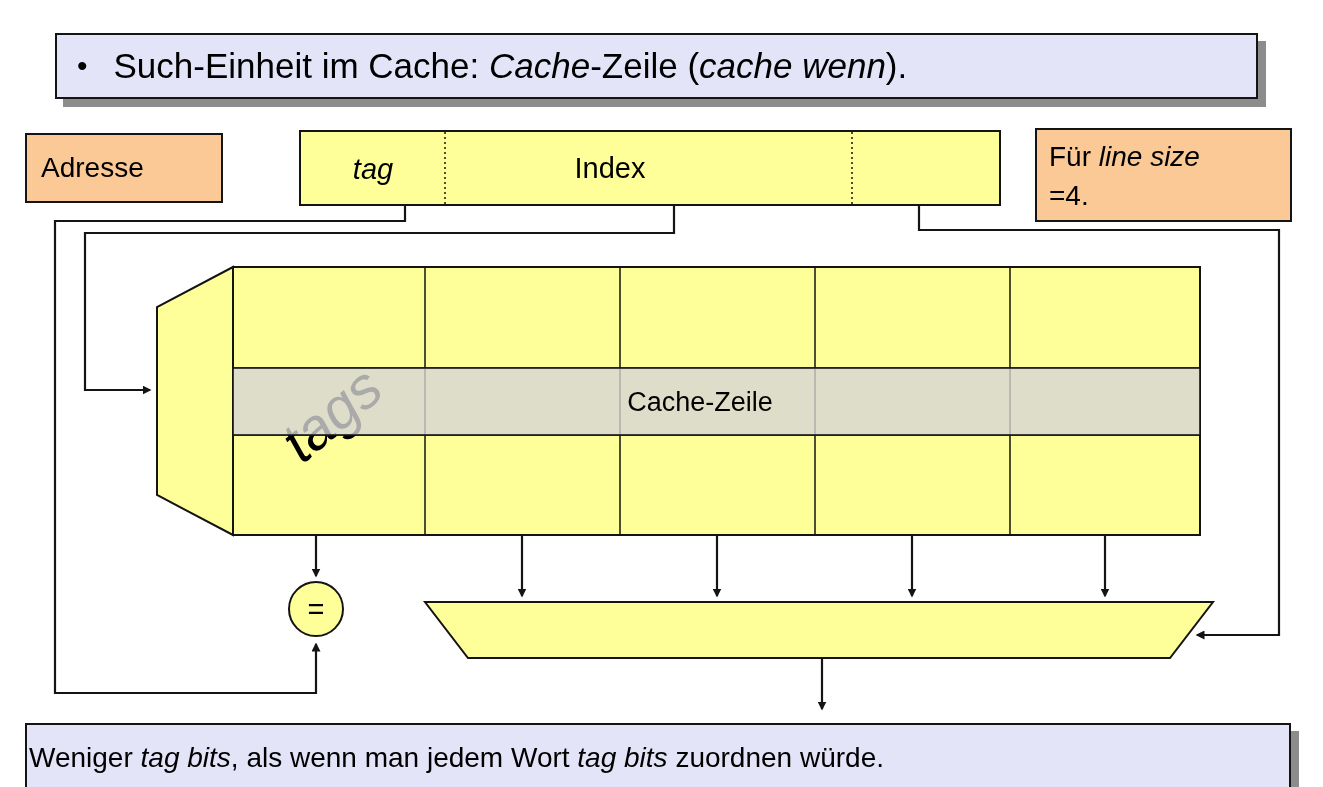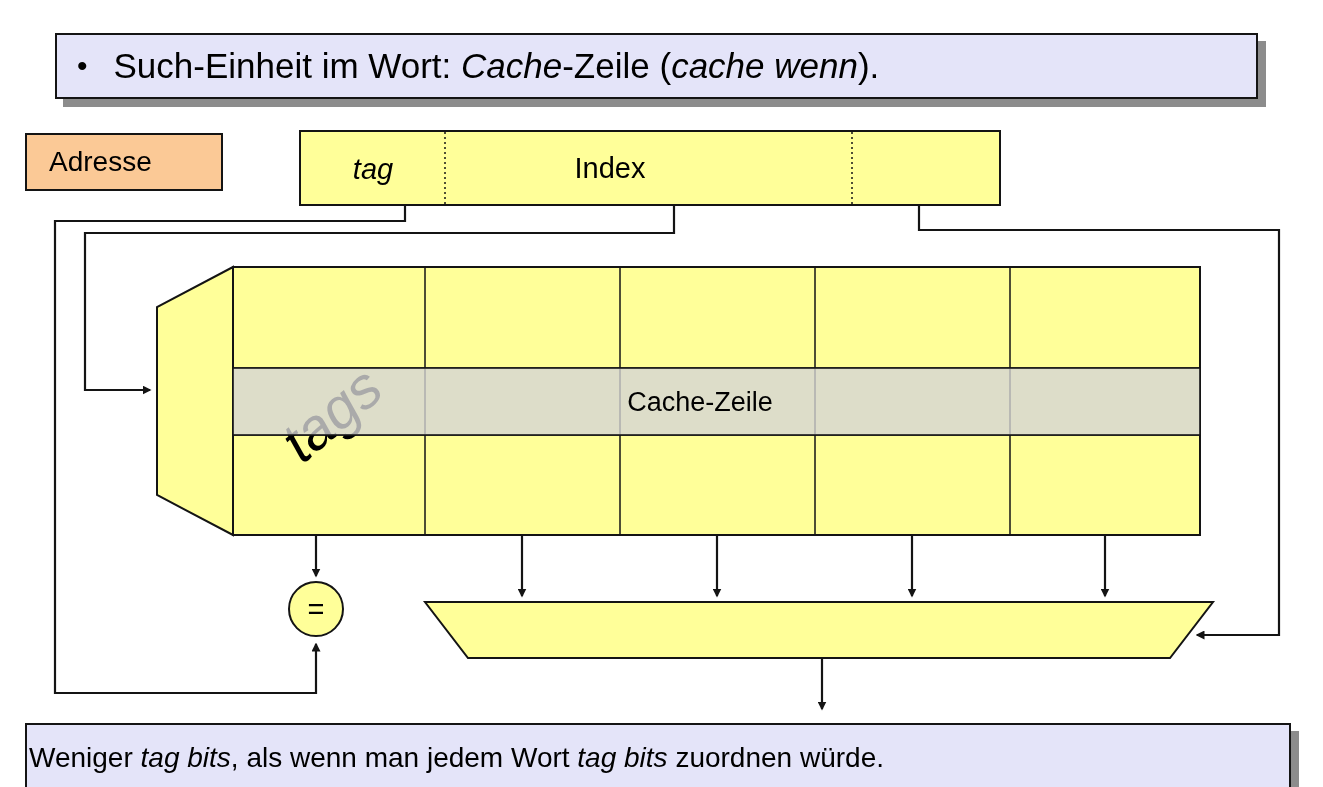--- a/index.html
+++ b/index.html
@@ -21,22 +21,22 @@
   .banner.bottom{left:25px;top:723px;width:1266px;height:69px;font-size:28px;padding-left:2px;}
   .bullet{margin-right:26px;font-size:30px;}
   .bi{font-weight:normal;font-style:italic;}
   .b{font-weight:normal;}
   .i{font-style:italic;}
 
   .tagbox{
     position:absolute;background:var(--orange);
     border:2px solid var(--line);
   }
-  .adresse{left:25px;top:133px;width:198px;height:58px;font-size:28px;
-           display:flex;align-items:center;padding-left:22px;}
+  .adresse{left:25px;top:133px;width:198px;height:70px;font-size:28px;
+           display:flex;align-items:center;padding-left:14px;}
   .note{left:1035px;top:128px;width:257px;height:94px;font-size:28px;
         padding:8px 0 0 12px;line-height:1.38;}
 
   svg.diagram{position:absolute;left:0;top:0;width:1323px;height:787px;}
   .fill-yellow{fill:var(--yellow);stroke:var(--line);stroke-width:2px;}
   .fill-band{fill:var(--band);stroke:var(--line);stroke-width:1.5px;}
   .gridline{stroke:var(--line);stroke-width:1.5px;fill:none;}
   .wire{stroke:var(--line);stroke-width:2.2px;fill:none;}
   text{font-family:"Liberation Sans",sans-serif;fill:#000;}
   .t-field{font-size:29px;}
@@ -85,25 +85,29 @@
     <text class="t-cacheline" x="700" y="411" text-anchor="middle">Cache-Zeile</text>
 
     <path class="fill-yellow" d="M425,602 L1213,602 L1170,658 L468,658 Z"></path>
 
     <circle class="fill-yellow" cx="316" cy="609" r="27"></circle>
     <text class="t-eq" x="316" y="619" text-anchor="middle">=</text>
   </svg>
 
   <div class="banner top">
     <span class="bullet">•</span>
-    <span><span>Such-Einheit im Wort: </span><span class="bi">Cache</span><span class="b">-Zeile</span><span> (</span><span class="bi">cache wenn</span><span>).</span></span>
+    <span><span>Such-Einheit im Cache: </span><span class="bi">Cache</span><span class="b">-Zeile</span><span> (</span><span class="bi">cache wenn</span><span>).</span></span>
   </div>
 
   <div class="tagbox adresse">
     <span>Adresse</span>
   </div>
 
+  <div class="tagbox note">
+    <div><span>Für </span><span class="i">line size</span></div>
+    <div>=4.</div>
+  </div>
 
   <div class="banner bottom">
     <span><span>Weniger </span><span class="i">tag bits</span><span>, als wenn man jedem Wort </span><span class="i">tag bits</span><span> zuordnen würde.</span></span>
   </div>
 
 </div>
 
 </body></html>

